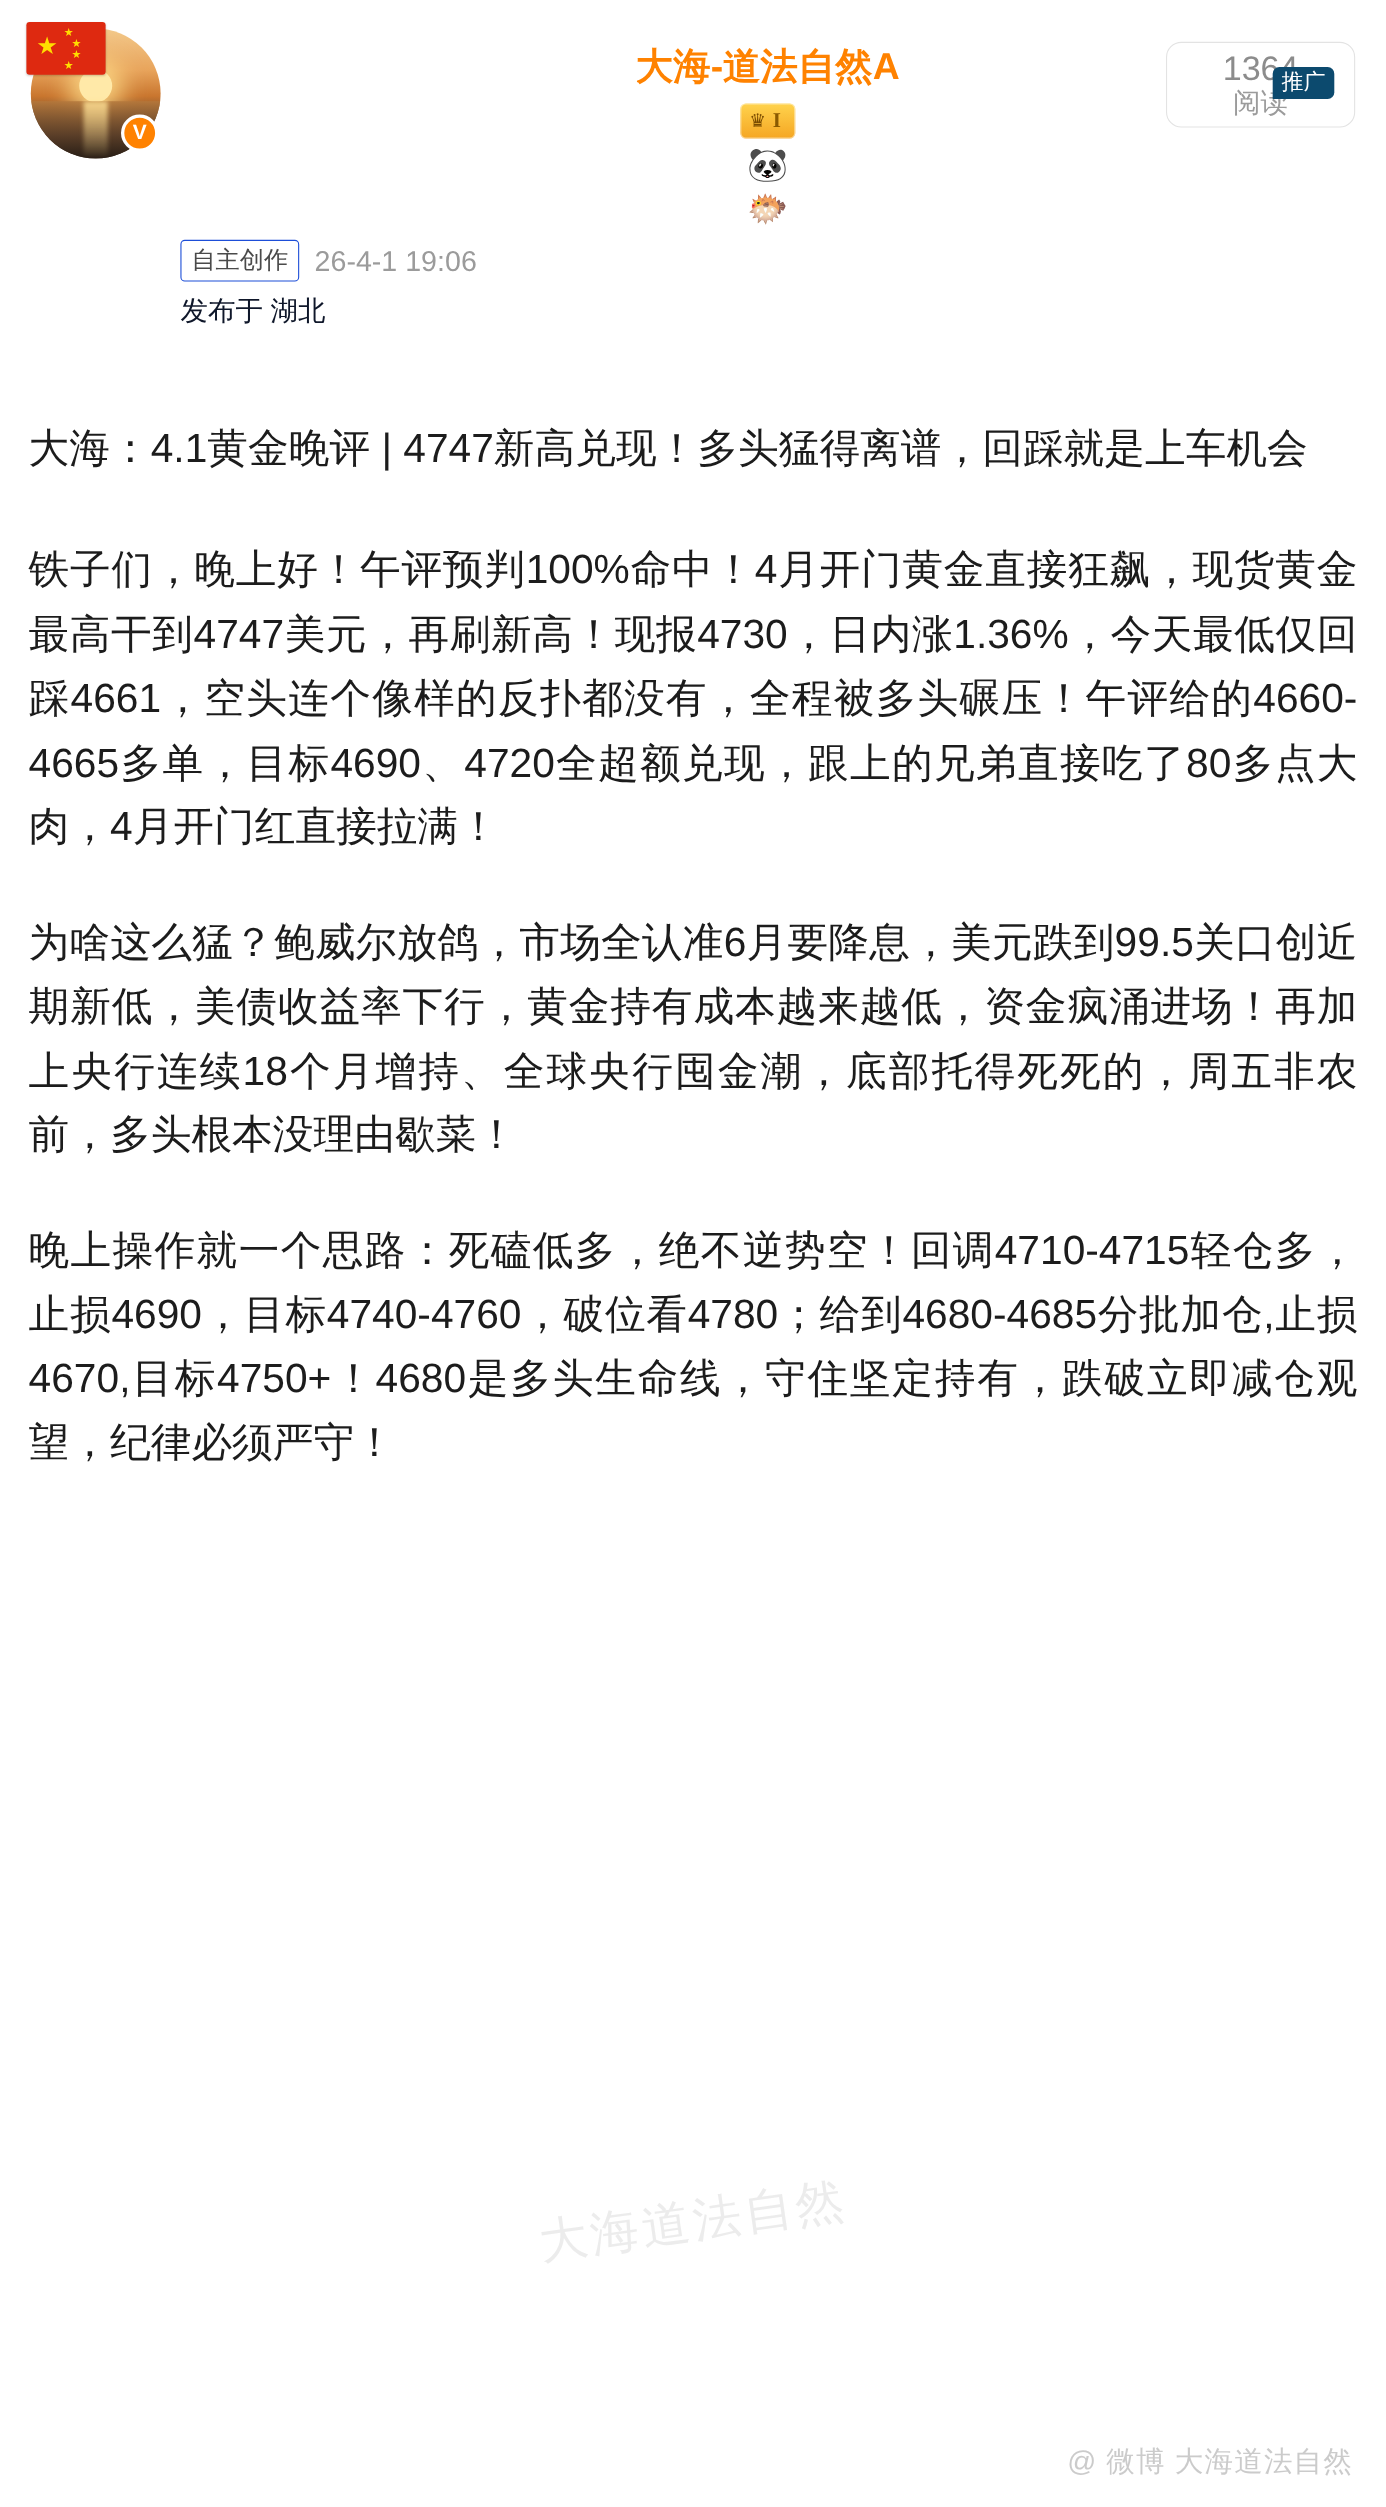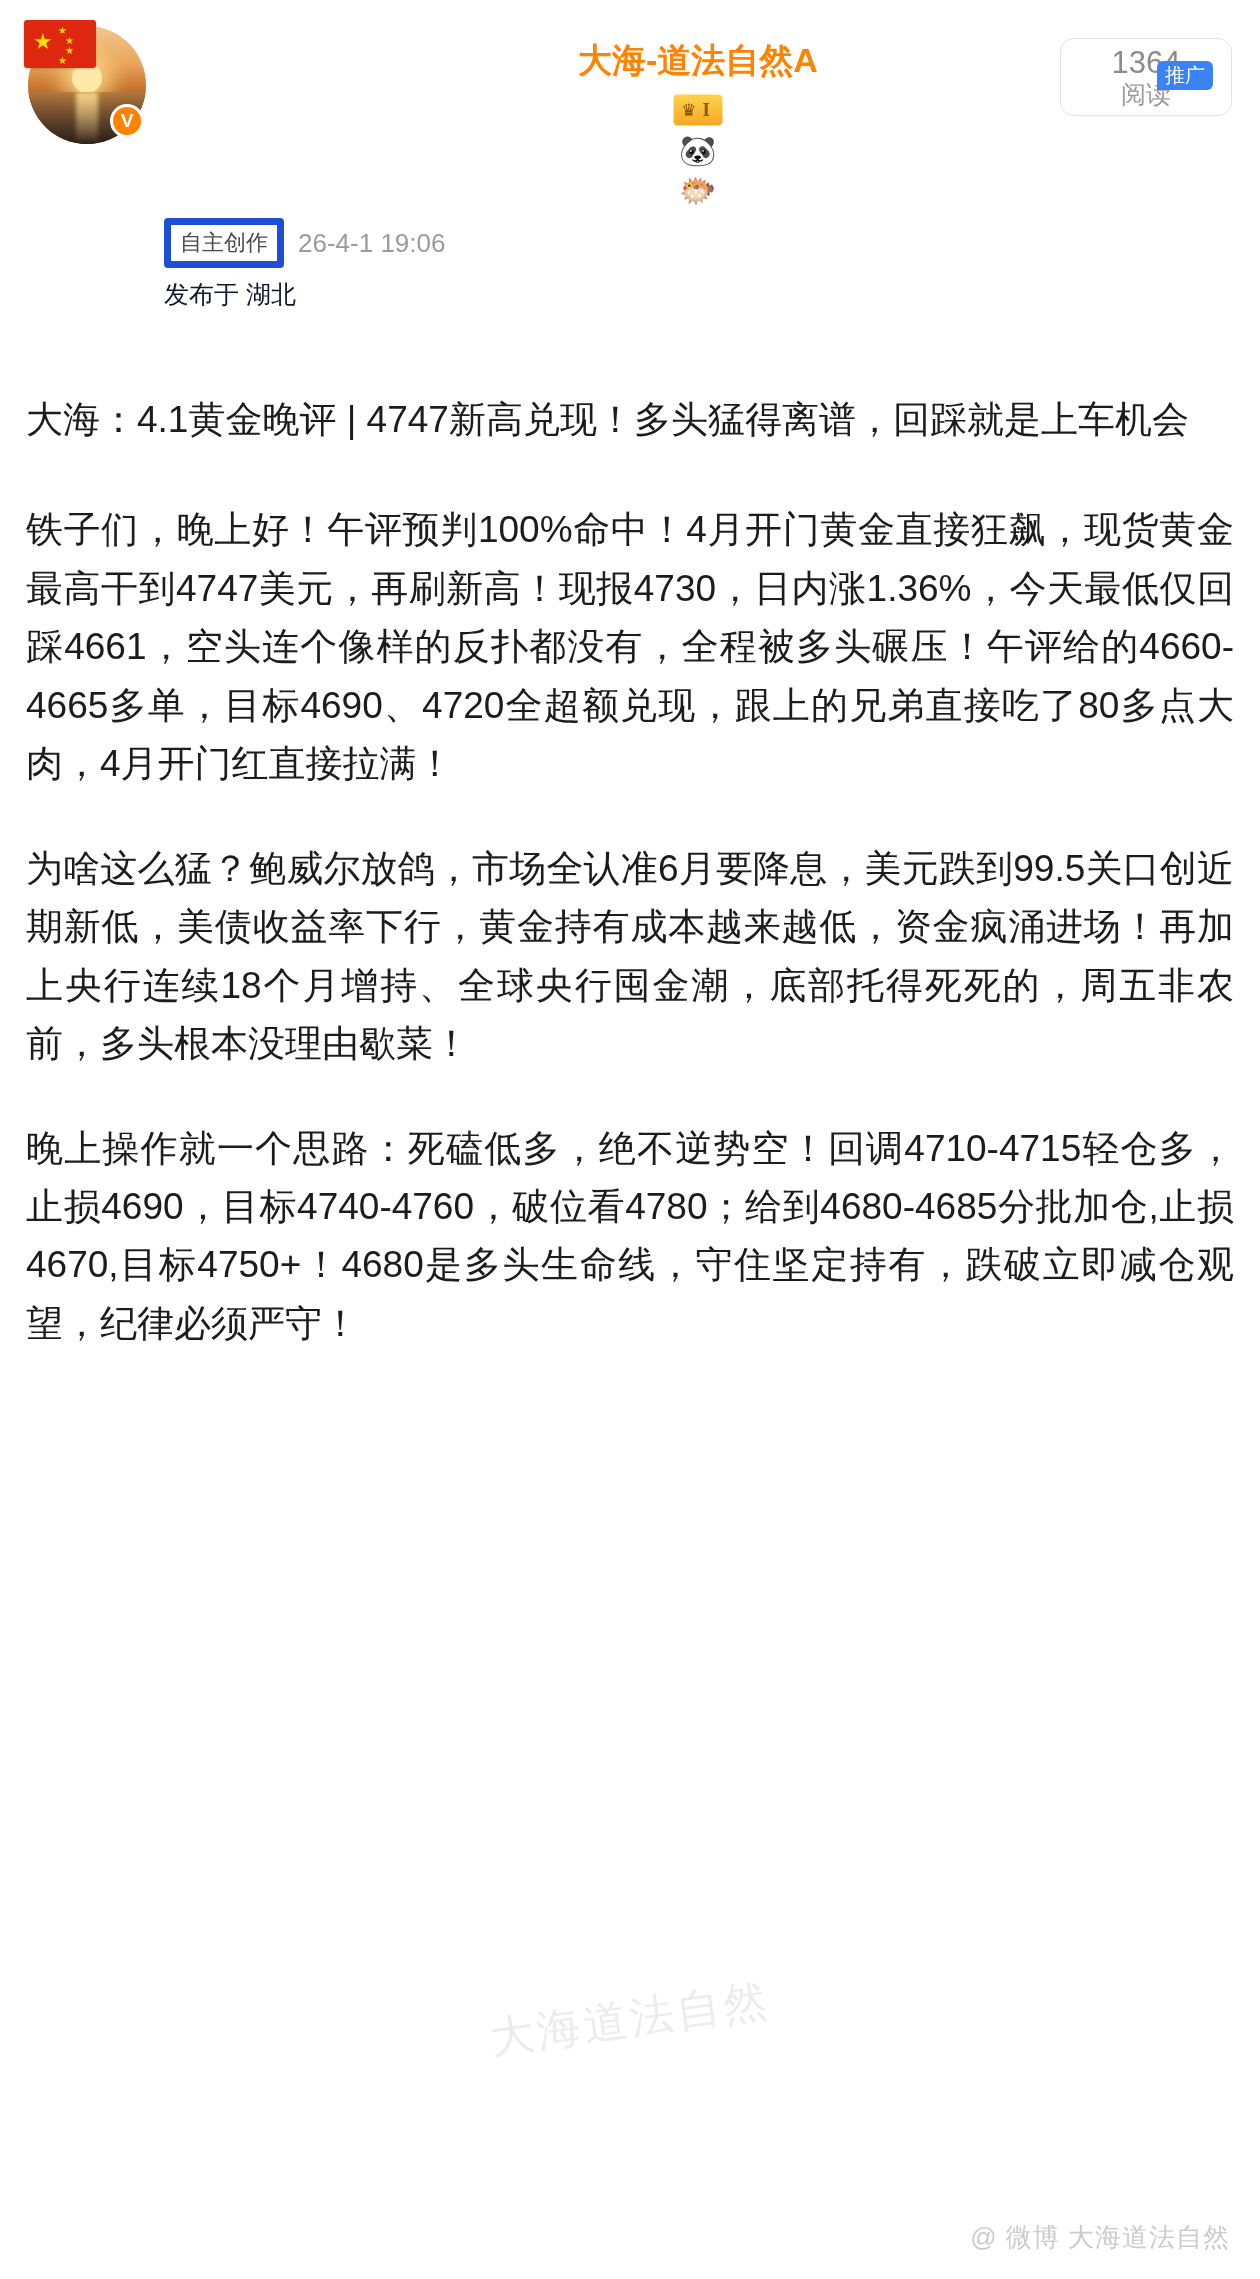--- a/index.html
+++ b/index.html
@@ -167,21 +167,21 @@
   }
   .emoji { font-size: 30px; line-height: 1; }
 
   .meta-row {
     display: flex;
     align-items: center;
     gap: 14px;
     margin-top: 12px;
   }
   .original-tag {
-    border: 7px solid #1d4ed8;
+    border: 1px solid #1d4ed8;
     border-radius: 4px;
     color: #4a4a4a;
     font-size: 22px;
     padding: 3px 9px;
     white-space: nowrap;
   }
   .post-time {
     color: #9b9b9b;
     font-size: 26px;
     white-space: nowrap;
@@ -215,21 +215,21 @@
   }
   .read-pill .label {
     color: #9b9b9b;
     font-size: 25px;
     line-height: 28px;
   }
   .promo-tag {
     position: absolute;
     right: 18px;
     top: 22px;
-    background: #3b82f6;
+    background: #0c4a6e;
     color: #fff;
     font-size: 20px;
     border-radius: 6px 6px 6px 0;
     padding: 2px 8px 3px 8px;
     line-height: 24px;
   }
 
   
   .content {
     padding: 40px 26px 0 26px;

